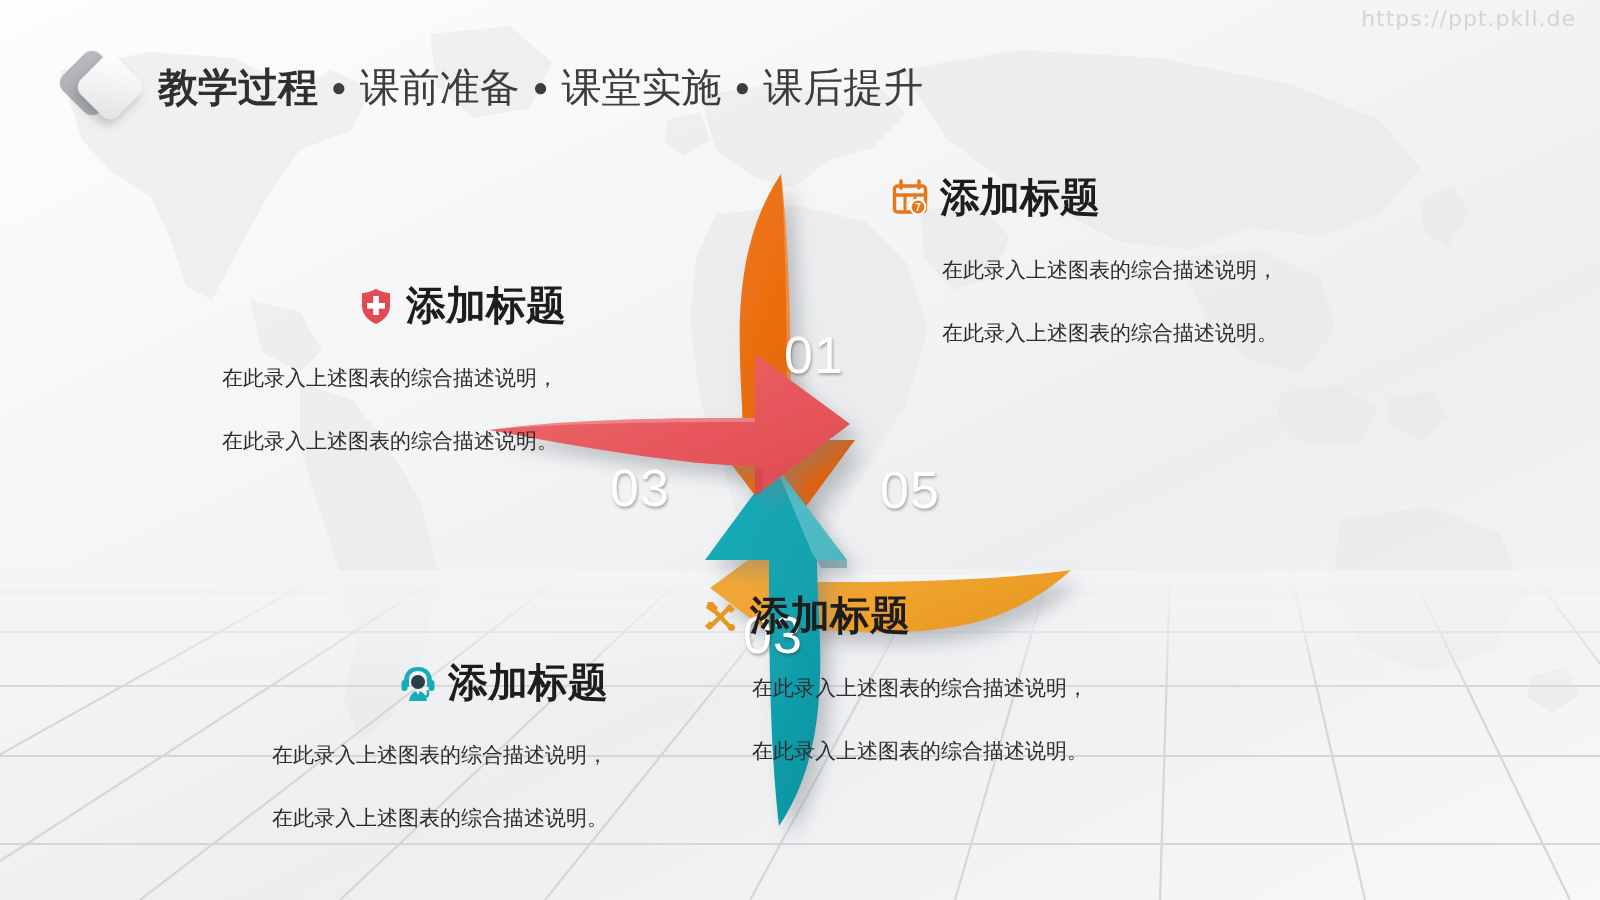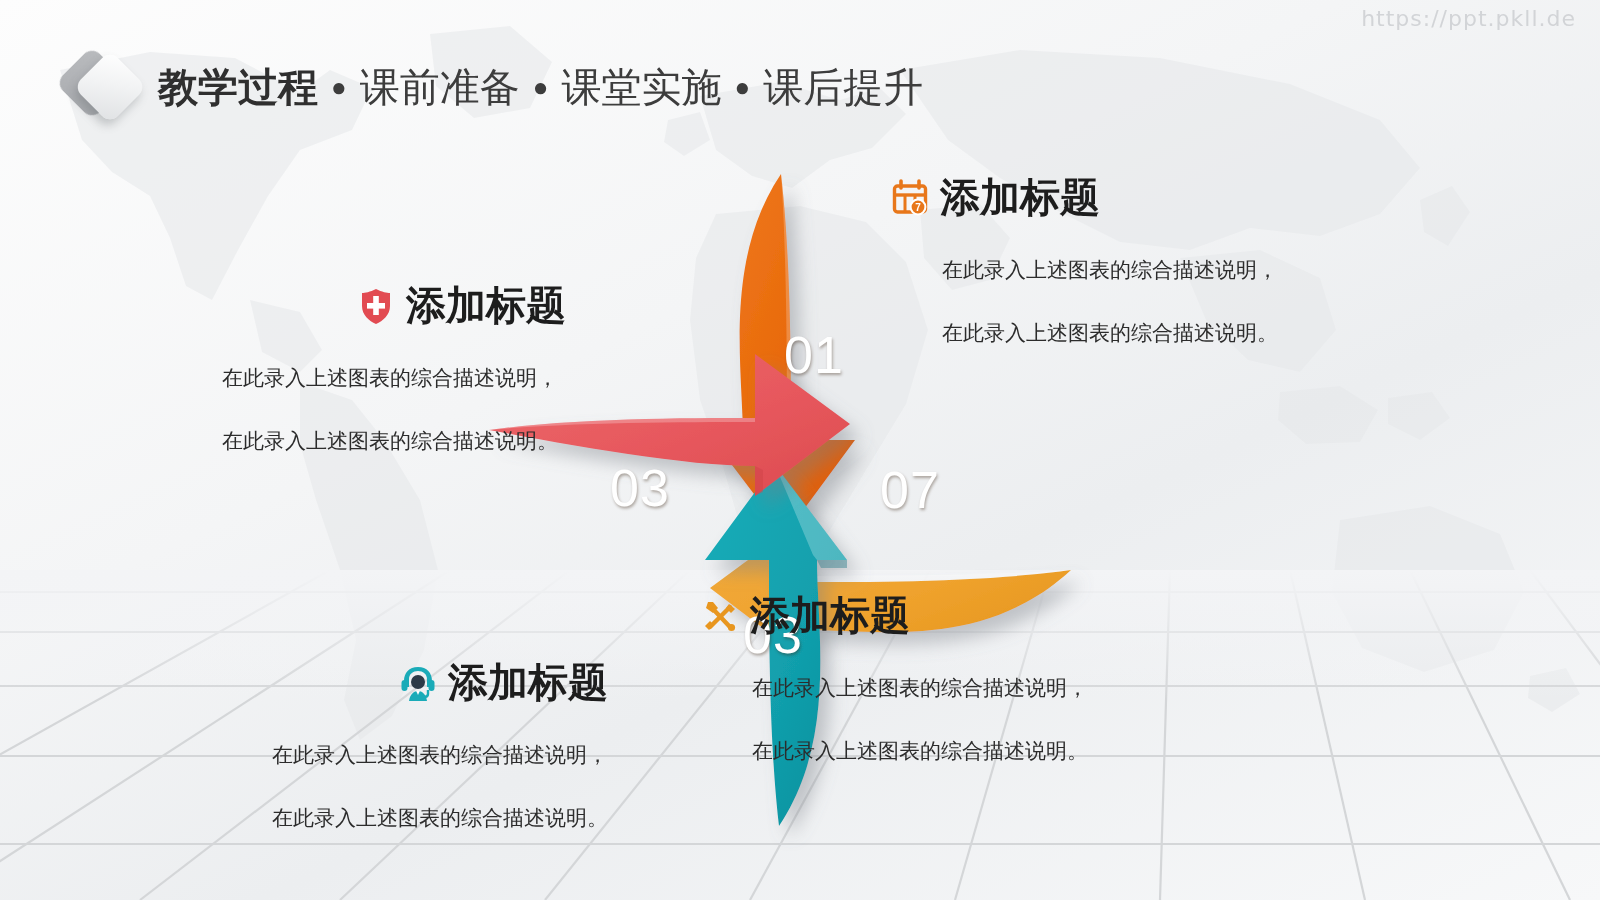--- a/index.html
+++ b/index.html
@@ -301,21 +301,21 @@
       <g filter="url(#bladeShadow)">
         <path d="M34 290 C 120 278, 230 278, 300 278
                  L 300 214 L 395 284 L 300 356 L 300 326
                  C 230 326, 120 306, 34 290 Z" fill="url(#g04)"></path>
         <path d="M34 290 C 120 282, 230 282, 300 282 L 300 278 C 230 278, 120 278, 34 290 Z" fill="#ffffff" opacity="0.25"></path>
         <path d="M300 326 L 300 356 L 308 352 L 308 330 Z" fill="#CE4248" opacity="0.45"></path>
       </g>
     </svg>
 
     <div class="blade-num num01">01</div>
-    <div class="blade-num num02">07</div>
+    <div class="blade-num num02">05</div>
     <div class="blade-num num03">03</div>
     <div class="blade-num num04">03</div>
   </div>
 
   <div class="callout" id="callout-01">
     <div class="head">
       <span class="icon-box">
         <svg viewBox="0 0 40 40" aria-hidden="true">
           <rect x="4.5" y="8" width="31" height="26" rx="3" fill="none" stroke="#E8771A" stroke-width="3.4"></rect>
           <line x1="4.5" y1="17" x2="35.5" y2="17" stroke="#E8771A" stroke-width="3.4"></line>

